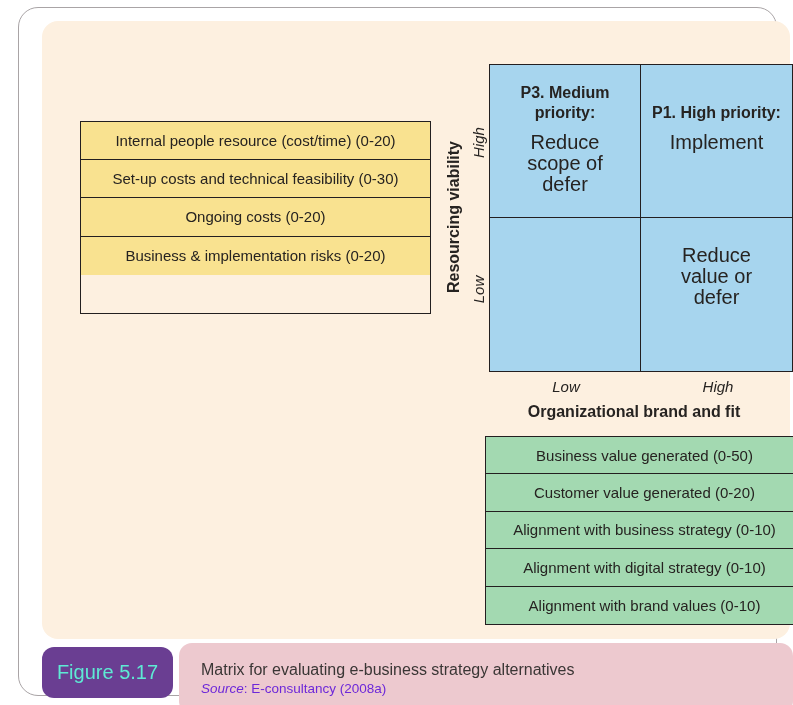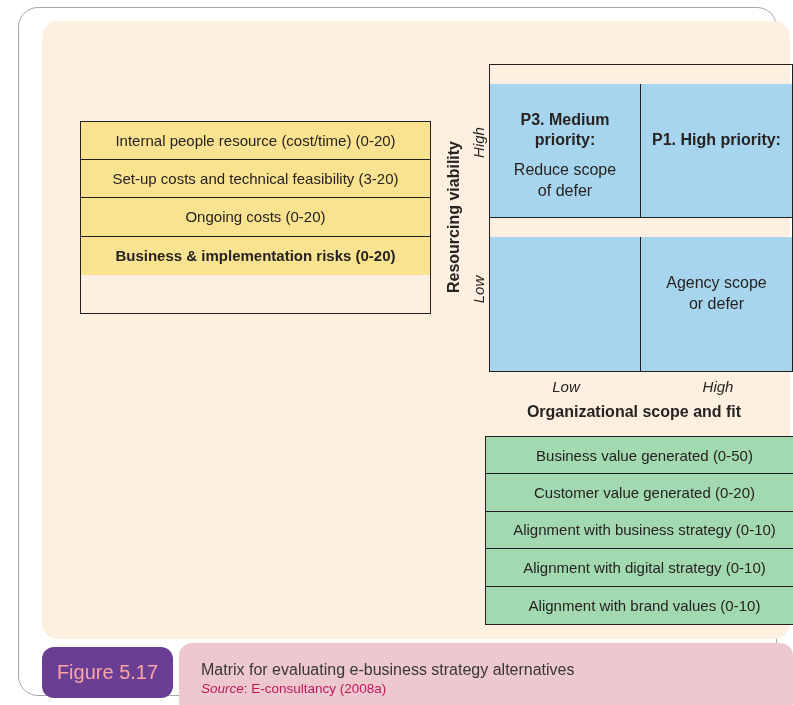--- a/index.html
+++ b/index.html
@@ -24,40 +24,40 @@
   .criteria-left {
     position: absolute; left: 38px; top: 100px; width: 351px; height: 193px;
     border: 1.5px solid #231f20;
     display: grid; grid-template-rows: repeat(5, 1fr);
   }
   .criteria-left .row {
     background: #f9e290; border-bottom: 1.5px solid #231f20;
     display: flex; align-items: center; justify-content: center;
     font-size: 15px; text-align: center; padding: 0 24px;
   }
-  .criteria-left .row:last-child { border-bottom: none; font-weight: bold; }
+  .criteria-left .row:last-child { border-bottom: none; }
 
   
   .matrix {
     position: absolute; left: 447px; top: 43px; width: 304px; height: 308px;
     border: 1.5px solid #231f20;
     display: grid; grid-template-columns: 1fr 1fr; grid-template-rows: 1fr 1fr;
   }
-  .quad { background: #a7d5ee; padding-top: 26px; margin-top: 19px; }
+  .quad { background: #a7d5ee; padding-top: 18px; }
   .quad.q-tl { border-right: 1.5px solid #231f20; border-bottom: 1.5px solid #231f20; }
   .quad.q-tr { border-bottom: 1.5px solid #231f20; }
   .quad.q-bl { border-right: 1.5px solid #231f20; }
   .q-heading {
     height: 40px; display: flex; align-items: flex-end; justify-content: center;
     font-weight: bold; font-size: 16px; line-height: 20px; text-align: center;
   }
   .q-heading span { display: inline-block; max-width: 136px; }
   .q-body {
     margin: 9px auto 0; max-width: 116px;
-    font-size: 16px; line-height: 21px; text-align: center;
+    font-size: 20px; line-height: 21px; text-align: center;
   }
 
   
   .rot { position: absolute; transform: rotate(-90deg); text-align: center; white-space: nowrap; }
   .y-title { left: 312px; top: 187px; width: 200px; font-weight: bold; font-size: 16px; }
   .y-high  { left: 411px; top: 113px; width: 50px; font-style: italic; font-size: 15px; }
   .y-low   { left: 411px; top: 260px; width: 50px; font-style: italic; font-size: 15px; }
 
   
   .x-low  { position: absolute; left: 494px; top: 357px; width: 60px; text-align: center; font-style: italic; font-size: 15px; }
@@ -73,73 +73,74 @@
   .criteria-right .row {
     background: #a3d9b1; border-bottom: 1.5px solid #231f20;
     display: flex; align-items: center; justify-content: center;
     font-size: 15px; text-align: center; padding: 0 6px;
   }
   .criteria-right .row:last-child { border-bottom: none; }
 
   
   .fig-badge {
     position: absolute; left: 23px; top: 639px; width: 131px; height: 51px;
-    background: #6a3e92; border-radius: 12px; color: #fca5a5;
+    background: #6a3e92; border-radius: 12px; color: #5eead4;
     display: flex; align-items: center; justify-content: center; font-size: 20px;
   }
   .caption-bar {
     position: absolute; left: 160px; top: 635px; width: 614px; height: 71px;
     background: #edc9cf; border-radius: 13px;
     display: flex; flex-direction: column; justify-content: center;
     padding-left: 22px;
   }
   .caption-title { font-size: 16px; line-height: 20px; color: #3a3635; }
-  .caption-source { font-size: 13.5px; line-height: 17px; color: #be185d; }
+  .caption-source { font-size: 13.5px; line-height: 17px; color: #6d28d9; }
   .caption-source .src-label { font-style: italic; }
 </style>
 </head>
 <body>
 
 <div class="page">
   <div class="frame">
     <div class="panel">
 
       <div class="criteria-left">
         <div class="row">Internal people resource (cost/time) (0-20)</div>
-        <div class="row">Set-up costs and technical feasibility (3-20)</div>
+        <div class="row">Set-up costs and technical feasibility (0-30)</div>
         <div class="row">Ongoing costs (0-20)</div>
         <div class="row">Business &amp; implementation risks (0-20)</div>
       </div>
 
       <div class="rot y-title">Resourcing viability</div>
       <div class="rot y-high">High</div>
       <div class="rot y-low">Low</div>
 
       <div class="matrix">
         <div class="quad q-tl">
           <div class="q-heading">
               <span>P3. Medium priority:</span>
             </div>
           <div class="q-body">Reduce scope of defer</div>
         </div>
         <div class="quad q-tr">
           <div class="q-heading">
               <span>P1. High priority:</span>
             </div>
+          <div class="q-body">Implement</div>
         </div>
         <div class="quad q-bl">
         </div>
         <div class="quad q-br">
-          <div class="q-body">Agency scope or defer</div>
+          <div class="q-body">Reduce value or defer</div>
         </div>
       </div>
 
       <div class="x-low">Low</div>
       <div class="x-high">High</div>
-      <div class="x-title">Organizational scope and fit</div>
+      <div class="x-title">Organizational brand and fit</div>
 
       <div class="criteria-right">
         <div class="row">Business value generated (0-50)</div>
         <div class="row">Customer value generated (0-20)</div>
         <div class="row">Alignment with business strategy (0-10)</div>
         <div class="row">Alignment with digital strategy (0-10)</div>
         <div class="row">Alignment with brand values (0-10)</div>
       </div>
 
     </div>

